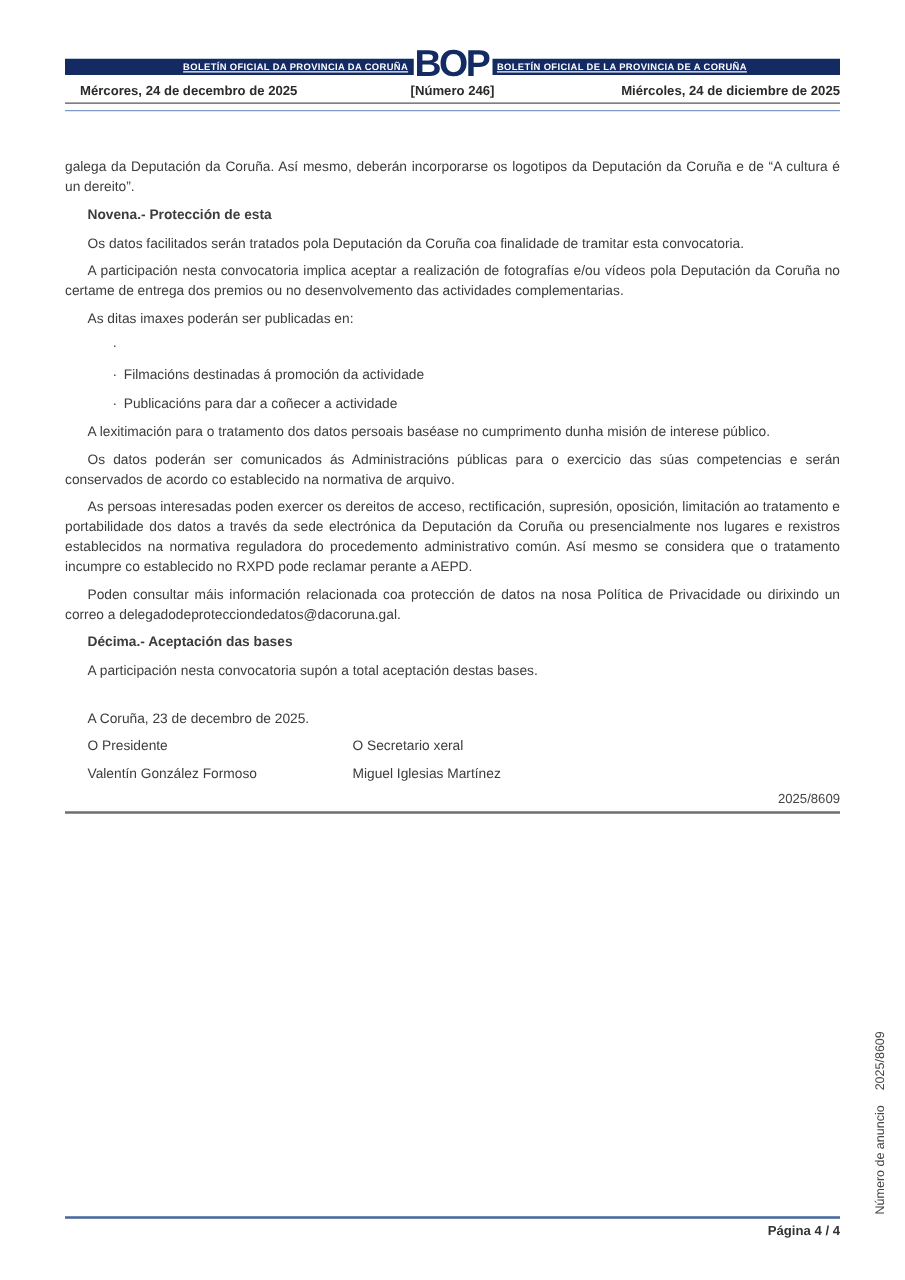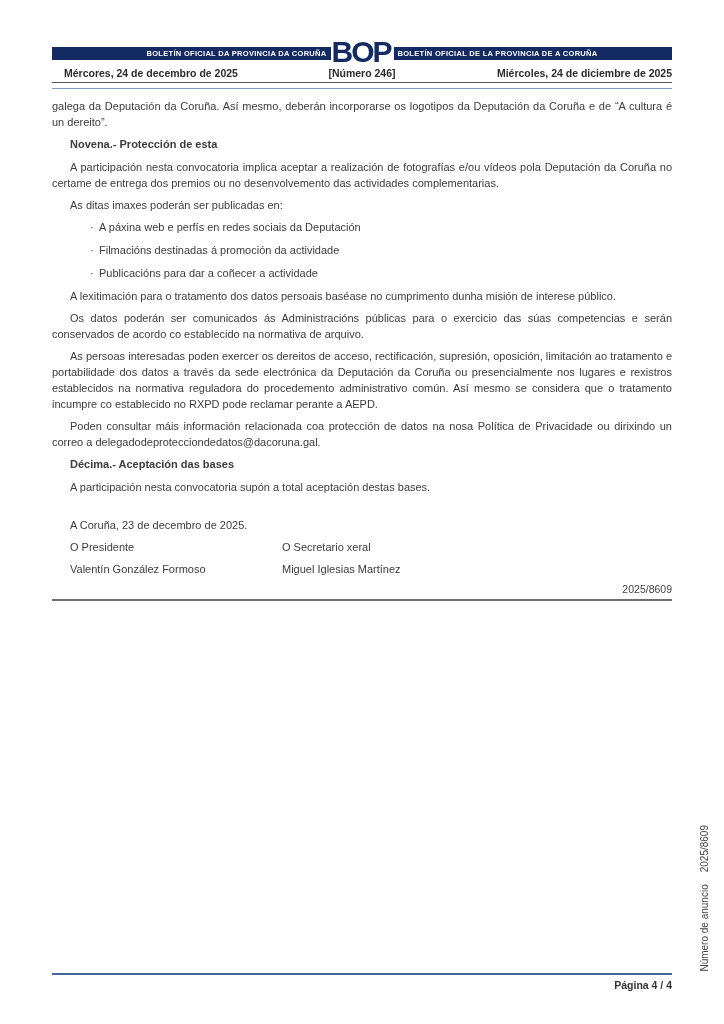--- a/index.html
+++ b/index.html
@@ -14,21 +14,21 @@
   }
   .page { position: absolute; inset: 0; }
 
   
   .header { position: absolute; left: 52px; right: 52px; top: 42px; }
   .masthead { display: flex; align-items: center; height: 22px; }
   .bar {
     background: #132a63; height: 13px; flex: 1;
     color: #ffffff; font-size: 7.5px; font-weight: bold;
     letter-spacing: 0.3px; display: flex; align-items: center;
-    white-space: nowrap; overflow: hidden;
+    white-space: nowrap; overflow: hidden; text-decoration: underline;
   }
   .bar-left  { justify-content: flex-end;  padding-right: 4px; }
   .bar-right { justify-content: flex-start; padding-left: 4px; }
   .logo {
     font-size: 30px; font-weight: 900; color: #132a63;
     letter-spacing: -2px; line-height: 22px; padding: 0 3px 2px 1px;
   }
   .dateline {
     display: grid; grid-template-columns: 1fr auto 1fr;
     font-size: 10.5px; font-weight: bold; color: #2b2b2b;
@@ -39,21 +39,21 @@
   .dateline .dl-center { text-align: left; }
   .dateline .dl-right  { text-align: right; }
   .header-rule { border: 0; border-top: 1px solid #7d9ac8; margin: 5px 0 0 0; }
 
   
   .doc { position: absolute; left: 52px; right: 52px; top: 98px; }
   .doc p {
     margin: 0 0 6px 0; font-size: 11px; line-height: 16px;
     text-align: justify; text-indent: 18px; color: #3c3c3c;
   }
-  .doc p.no-indent { text-indent: 0; }
+  .doc p.no-indent { text-indent: 0; margin-top: 28px; }
   .doc .heading {
     margin: 3px 0 7px 0; font-size: 11px; line-height: 16px;
     font-weight: bold; text-indent: 18px; color: #3c3c3c;
   }
   .bullets { margin: 0 0 2px 0; }
   .bullet {
     display: flex; font-size: 11px; line-height: 16px;
     margin: 0 0 7px 0; padding-left: 38px; color: #3c3c3c;
   }
   .bullet .dot { width: 9px; flex: 0 0 auto; }
@@ -102,27 +102,27 @@
       <span class="dl-right">Miércoles, 24 de diciembre de 2025</span>
     </div>
     <hr class="header-rule">
   </div>
 
   <div class="doc">
     <p class="no-indent">galega da Deputación da Coruña. Así mesmo, deberán incorporarse os logotipos da Deputación da Coruña e de “A cultura é un dereito”.</p>
 
     <div class="heading">Novena.- Protección de esta</div>
 
+    <p>Os datos facilitados serán tratados pola Deputación da Coruña coa finalidade de tramitar esta convocatoria.</p>
     <p>A participación nesta convocatoria implica aceptar a realización de fotografías e/ou vídeos pola Deputación da Coruña no certame de entrega dos premios ou no desenvolvemento das actividades complementarias.</p>
     <p>As ditas imaxes poderán ser publicadas en:</p>
 
     <div class="bullets">
       <div class="bullet">
         <span class="dot">·</span>
-        <span>A páxina web e perfís en redes sociais da Deputación</span>
       </div>
       <div class="bullet">
         <span class="dot">·</span>
         <span>Filmacións destinadas á promoción da actividade</span>
       </div>
       <div class="bullet">
         <span class="dot">·</span>
         <span>Publicacións  para dar a coñecer a actividade</span>
       </div>
     </div>

